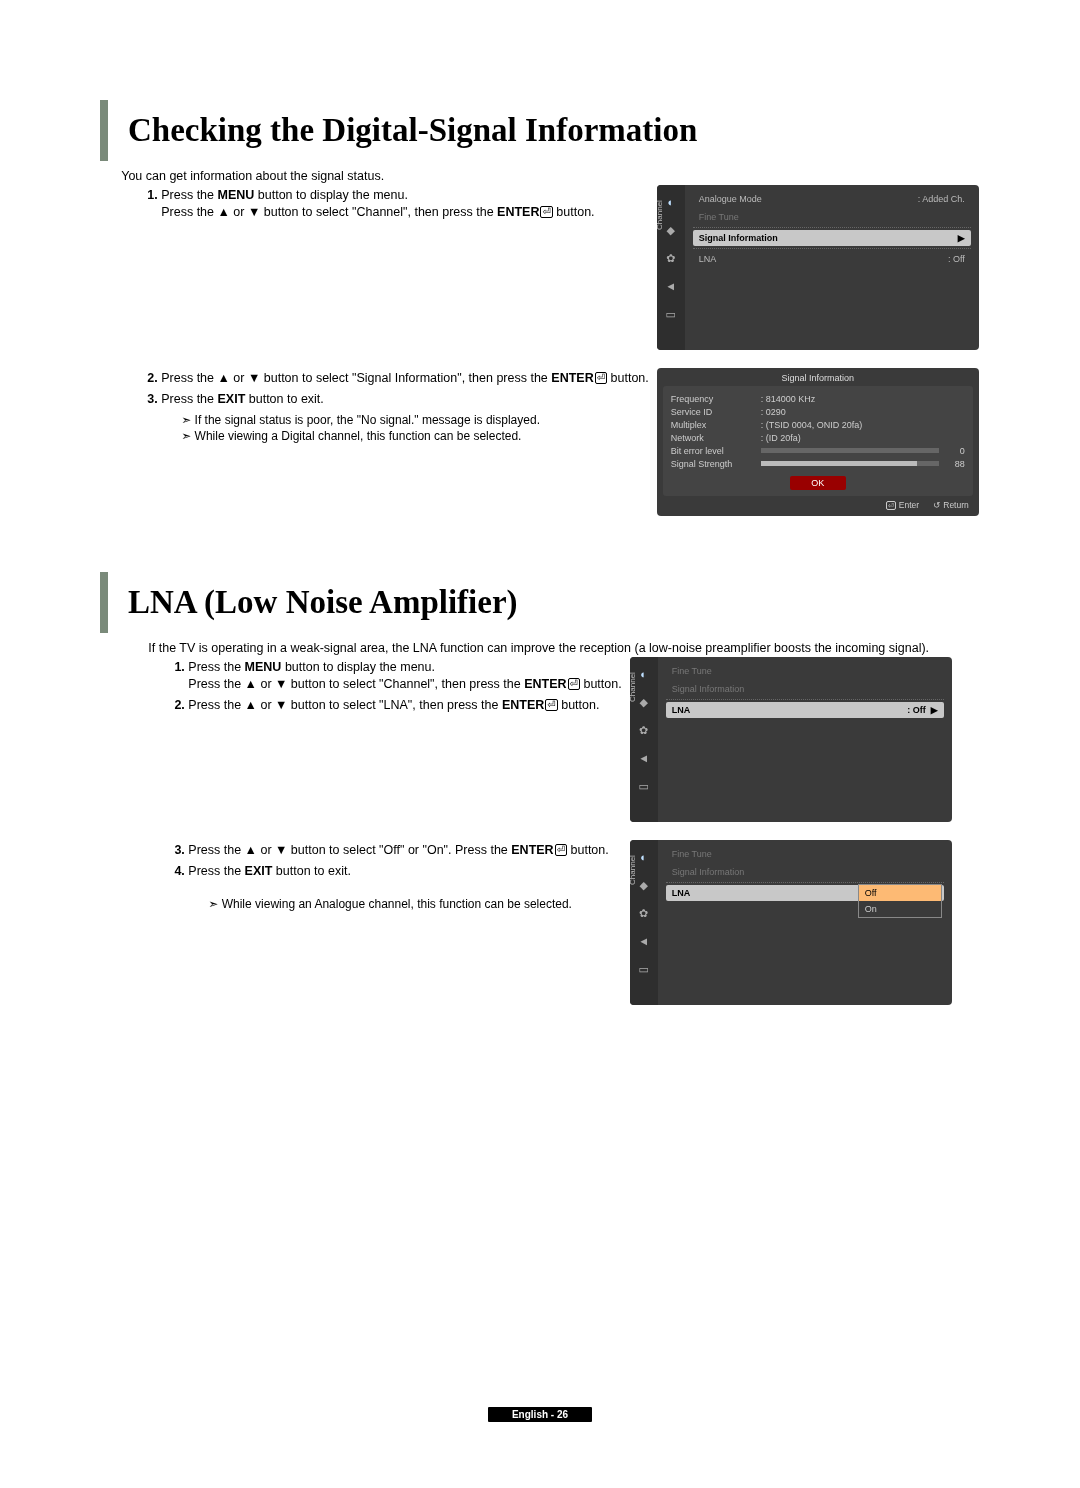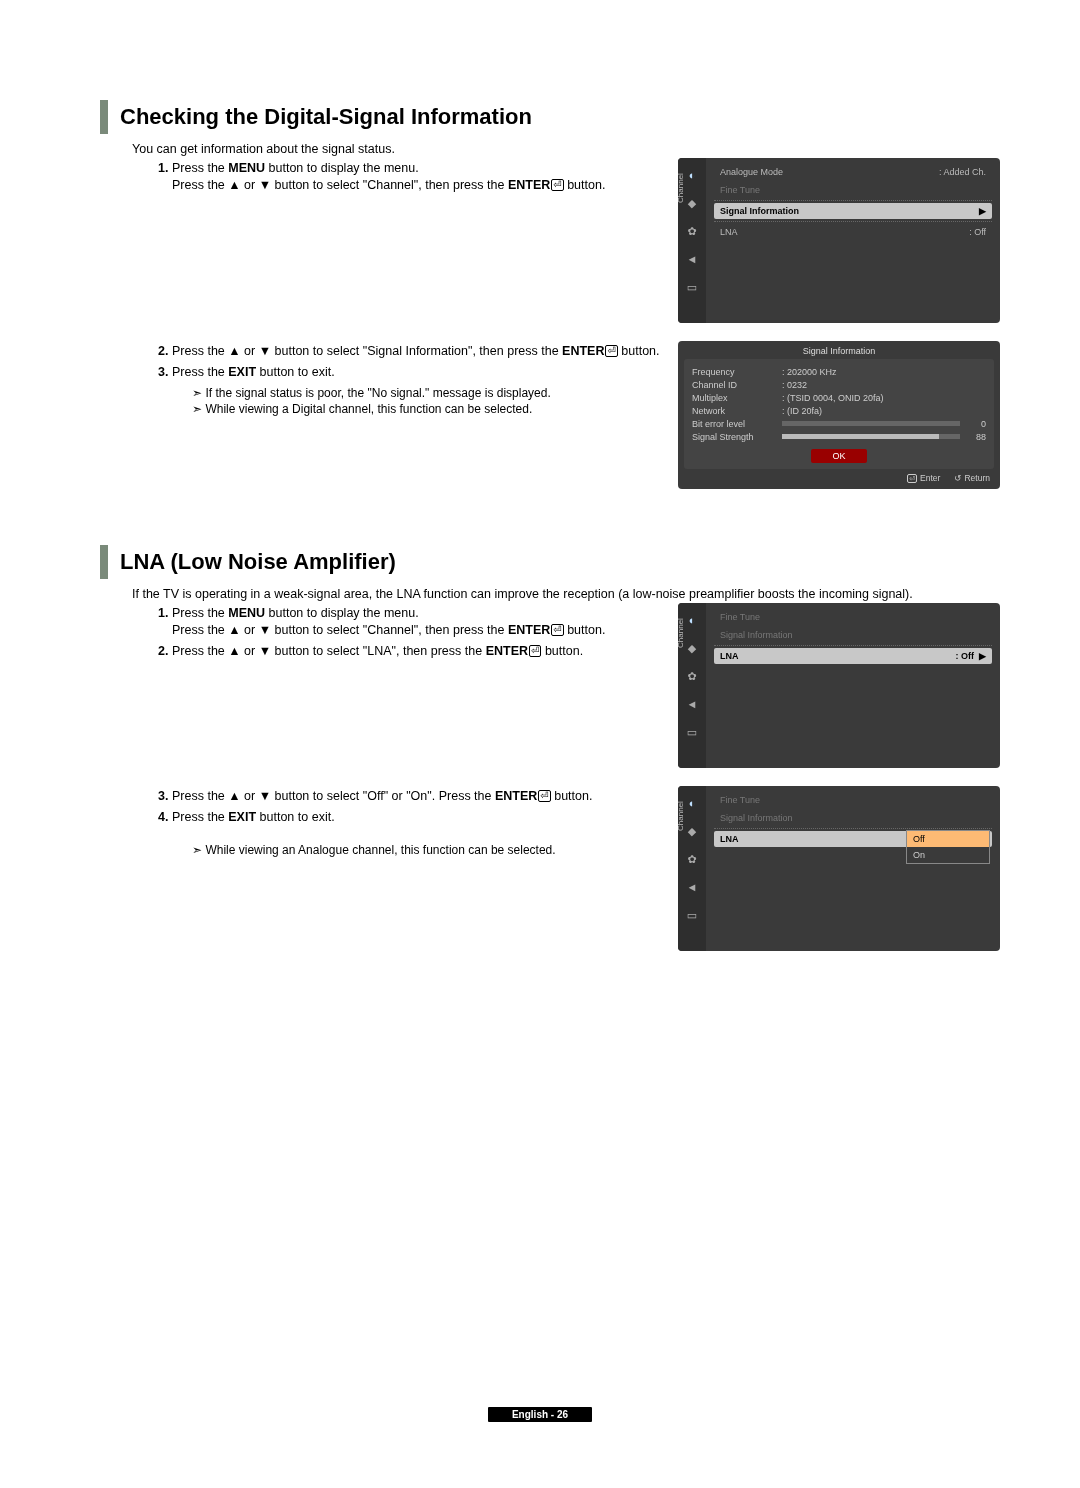--- a/index.html
+++ b/index.html
@@ -24,29 +24,31 @@
   }
   .title-bar {
     width: 8px;
     background: #7a8a7a;
     margin-right: 12px;
   }
   .title-bar.small {
     width: 5px;
   }
   h1.section-title {
-    font-size: 22px;
+    font-size: 33px;
     font-weight: bold;
-    margin: 0;
+    margin: 8px;
     padding: 4px 0;
+    font-family: Liberation Serif, serif;
   }
   .intro-wrap {
     display: flex;
     align-items: center;
     margin-left: 0px;
+    flex-direction: column;
   }
   .intro-text {
     font-size: 12.5px;
     padding: 2px 0 2px 0;
   }
   .content-row {
     display: flex;
     align-items: flex-start;
     gap: 8px;
   }
@@ -332,25 +334,25 @@
           </ol>
           <div class="note">If the signal status is poor, the "No signal." message is displayed.</div>
           <div class="note">While viewing a Digital channel, this function can be selected.</div>
         </div>
 
         <div class="osd info">
           <div class="info-title">Signal Information</div>
           <div class="info-body">
             <div class="info-row">
               <span class="info-label">Frequency</span>
-              <span class="info-value">: 202000 KHz</span>
-            </div>
-            <div class="info-row">
-              <span class="info-label">Channel ID</span>
-              <span class="info-value">: 0232</span>
+              <span class="info-value">: 814000 KHz</span>
+            </div>
+            <div class="info-row">
+              <span class="info-label">Service ID</span>
+              <span class="info-value">: 0290</span>
             </div>
             <div class="info-row">
               <span class="info-label">Multiplex</span>
               <span class="info-value">: (TSID 0004, ONID 20fa)</span>
             </div>
             <div class="info-row">
               <span class="info-label">Network</span>
               <span class="info-value">: (ID 20fa)</span>
             </div>
             <div class="info-row">

